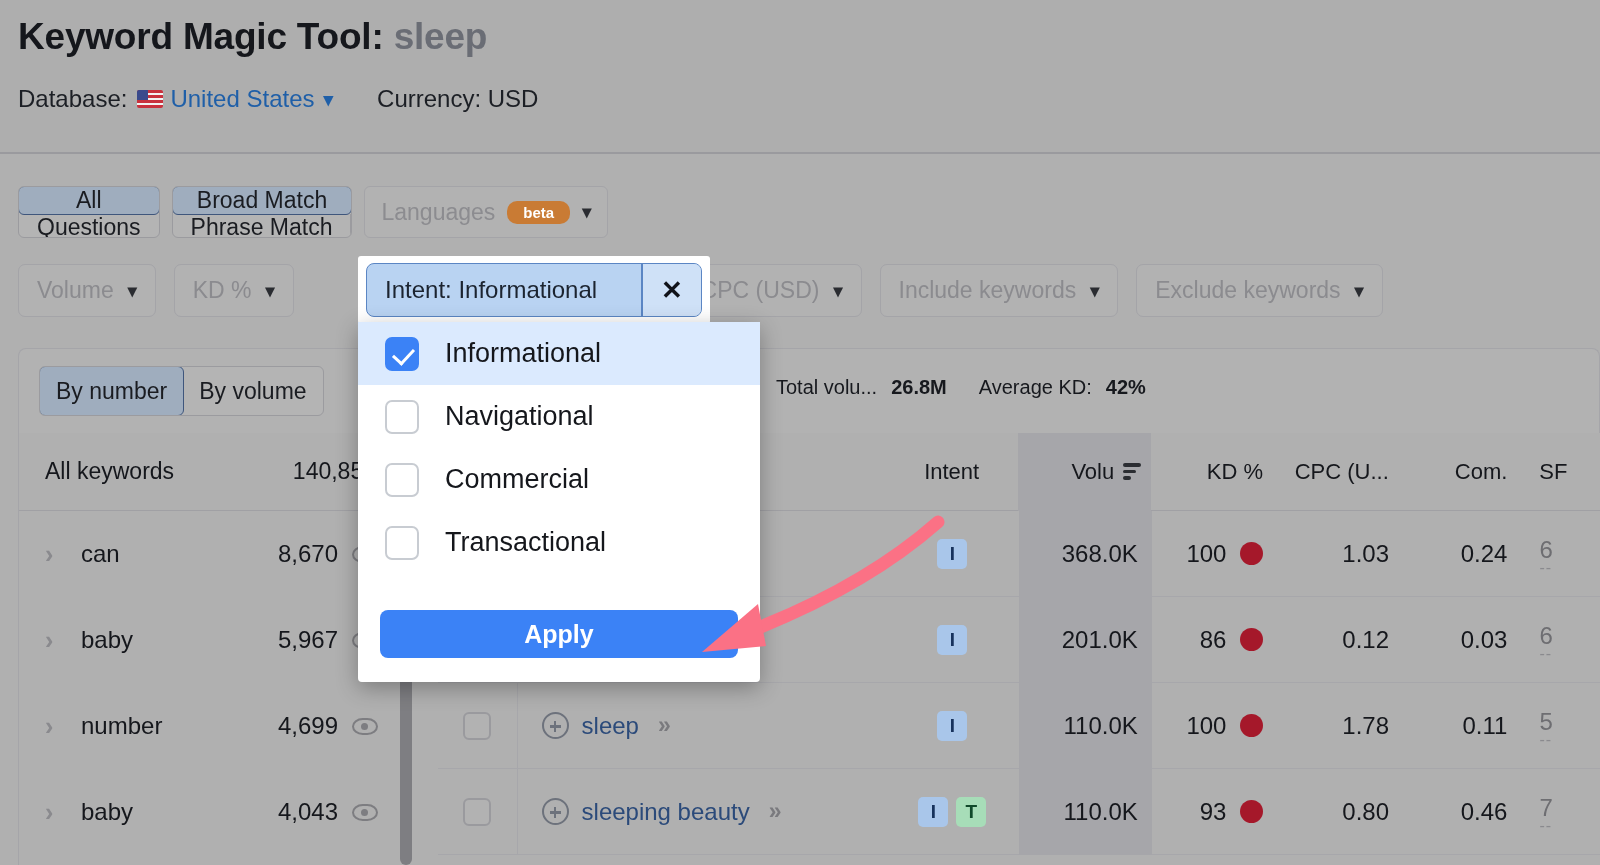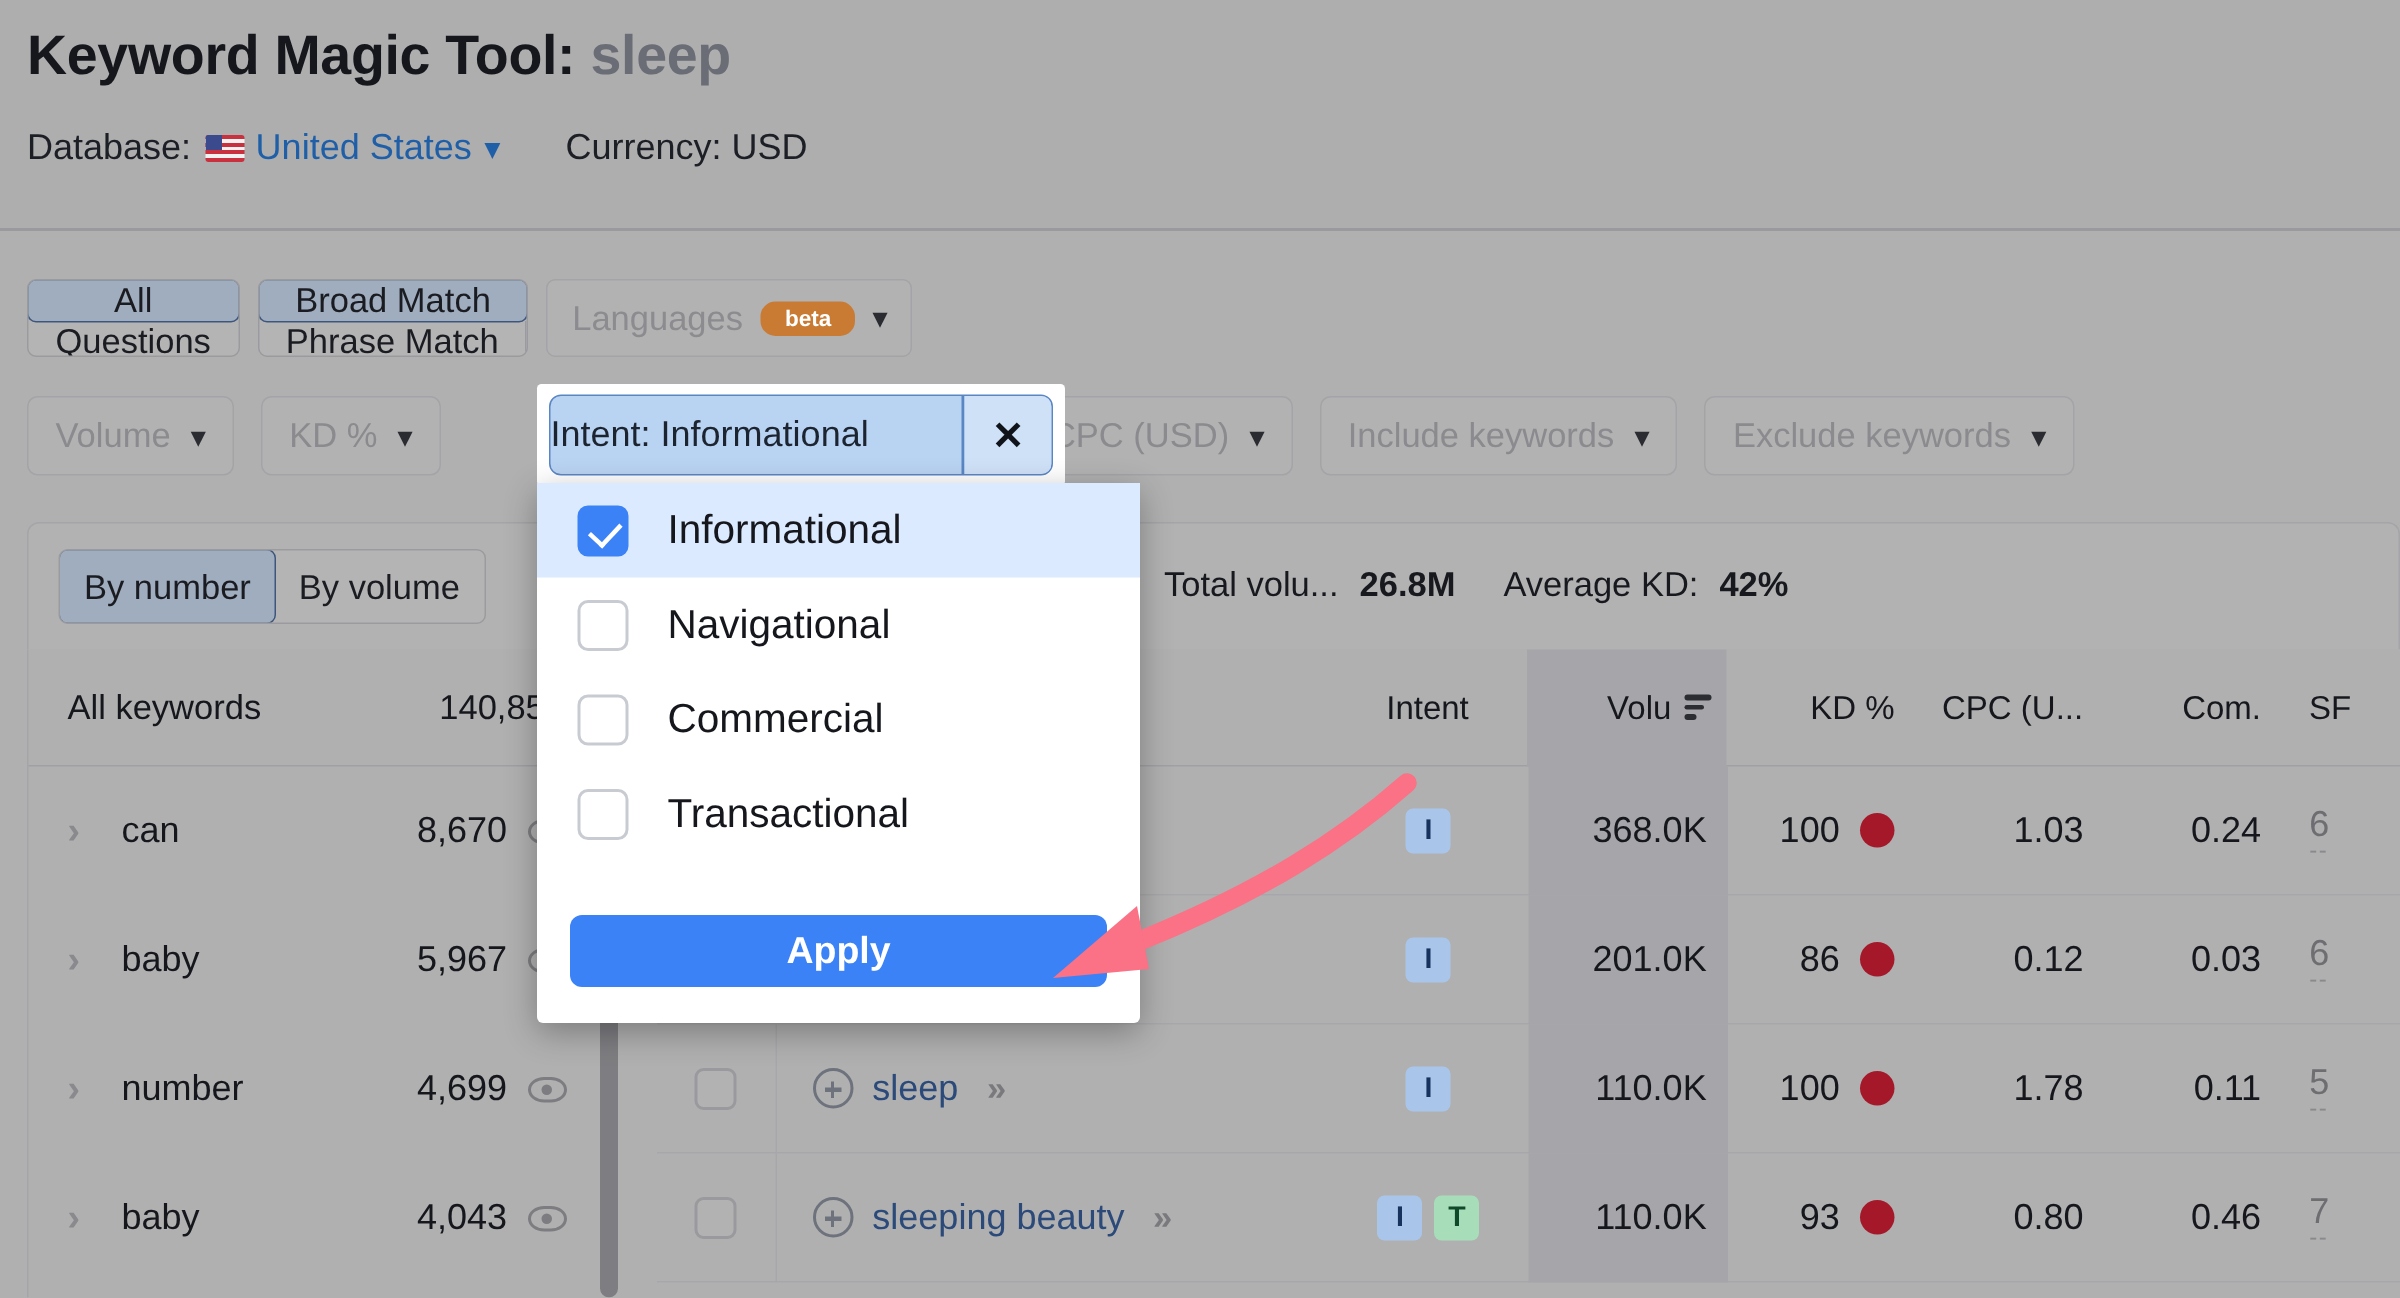--- a/index.html
+++ b/index.html
@@ -40,21 +40,21 @@
   
   .filters-row { position: absolute; left: 18px; top: 264px; display: flex; align-items: center; gap: 18px; }
   .fbtn { display: flex; align-items: center; justify-content: space-between; gap: 14px; height: 53px; padding: 0 18px;
           border: 1px solid #a4a4a8; border-radius: 7px; background: #b2b2b2; font-size: 23px; color: #8b8b8f; }
   .fbtn.wide { min-width: 230px; }
 
   
   .intent-wrap { position: absolute; left: 358px; top: 256px; width: 352px; height: 68px; background: #ffffff; border-radius: 3px; }
   .intent-pill { position: absolute; left: 366px; top: 263px; width: 336px; height: 54px; display: flex; align-items: stretch;
                  border: 1.6px solid #5b86c4; border-radius: 8px; background: #b9d3f2; overflow: hidden; }
-  .intent-pill .txt { flex: 1; display: flex; align-items: center; font-size: 24px; color: #1c2430; text-align: center; }
+  .intent-pill .txt { flex: 1; display: flex; align-items: center; padding-left: 18px; font-size: 24px; color: #1c2430; text-align: center; }
   .intent-pill .xsep { width: 1.6px; background: #5b86c4; }
   .intent-pill .xbtn { width: 58px; display: flex; align-items: center; justify-content: center; font-size: 26px; font-weight: bold; color: #11131a; background: #cfe1f7; }
 
   
   .dropdown { position: absolute; left: 358px; top: 322px; width: 402px; height: 360px; background: #ffffff;
               border-radius: 4px; box-shadow: 0 6px 22px rgba(0,0,0,0.30); z-index: 40; }
   .dd-item { display: flex; align-items: center; gap: 26px; height: 63px; padding-left: 27px; }
   .dd-item.sel { background: #dbeafe; }
   .cb { width: 34px; height: 34px; border-radius: 7px; border: 2px solid #c8ccd2; background: #fff; flex: none; }
   .cb.on { background: #3b82f6; border-color: #3b82f6; position: relative; }
@@ -64,21 +64,21 @@
   .apply { position: absolute; left: 22px; top: 288px; width: 358px; height: 48px; border-radius: 8px; background: #3b82f6;
            display: flex; align-items: center; justify-content: center; color: #fff; font-size: 25px; font-weight: bold; }
 
   
   .results { position: absolute; left: 18px; top: 348px; width: 1582px; height: 517px; }
   .res-top { position: absolute; left: 0; top: 0; width: 1582px; height: 85px; background: #b2b2b2; border: 1px solid #a5a5a9; border-bottom: none; border-radius: 8px 8px 0 0; }
   .by-seg { position: absolute; left: 20px; top: 17px; display: flex; height: 50px; border: 1px solid #9b9b9f; border-radius: 6px; background: #b4b4b4; overflow: hidden; text-align: right; }
   .by-seg .btn { display: flex; align-items: center; padding: 0 16px; font-size: 23px; color: #1a1c21; border-right: 1px solid #9b9b9f; }
   .by-seg .btn:last-child { border-right: none; }
   .by-seg .btn.active { background: #9fadbe; border: 1.6px solid #3f567c; border-radius: 6px; margin: -1px; }
-  .totals { position: absolute; left: 757px; top: 27px; display: flex; align-items: baseline; gap: 14px; font-size: 23px; color: #17191e; }
+  .totals { position: absolute; left: 757px; top: 27px; display: flex; align-items: baseline; gap: 14px; font-size: 20px; color: #17191e; }
   .totals b { font-weight: bold; }
   .totals .gap { margin-left: 18px; }
 
   
   .lpanel { position: absolute; left: 0; top: 85px; width: 382px; height: 432px; background: #b0b0b0; border-left: 1px solid #a5a5a9; }
   .lhead { height: 78px; display: flex; align-items: center; justify-content: space-between; padding: 0 24px 0 26px; border-bottom: 1px solid #a0a0a4; }
   .lhead .nm { font-size: 23px; color: #15171c; }
   .lhead .ct { font-size: 23px; color: #15171c; }
   .lrow { height: 86px; display: flex; align-items: center; padding: 0 22px 0 26px; }
   .lrow .arr { width: 26px; font-size: 25px; color: #8a8a8e; font-weight: bold; }

